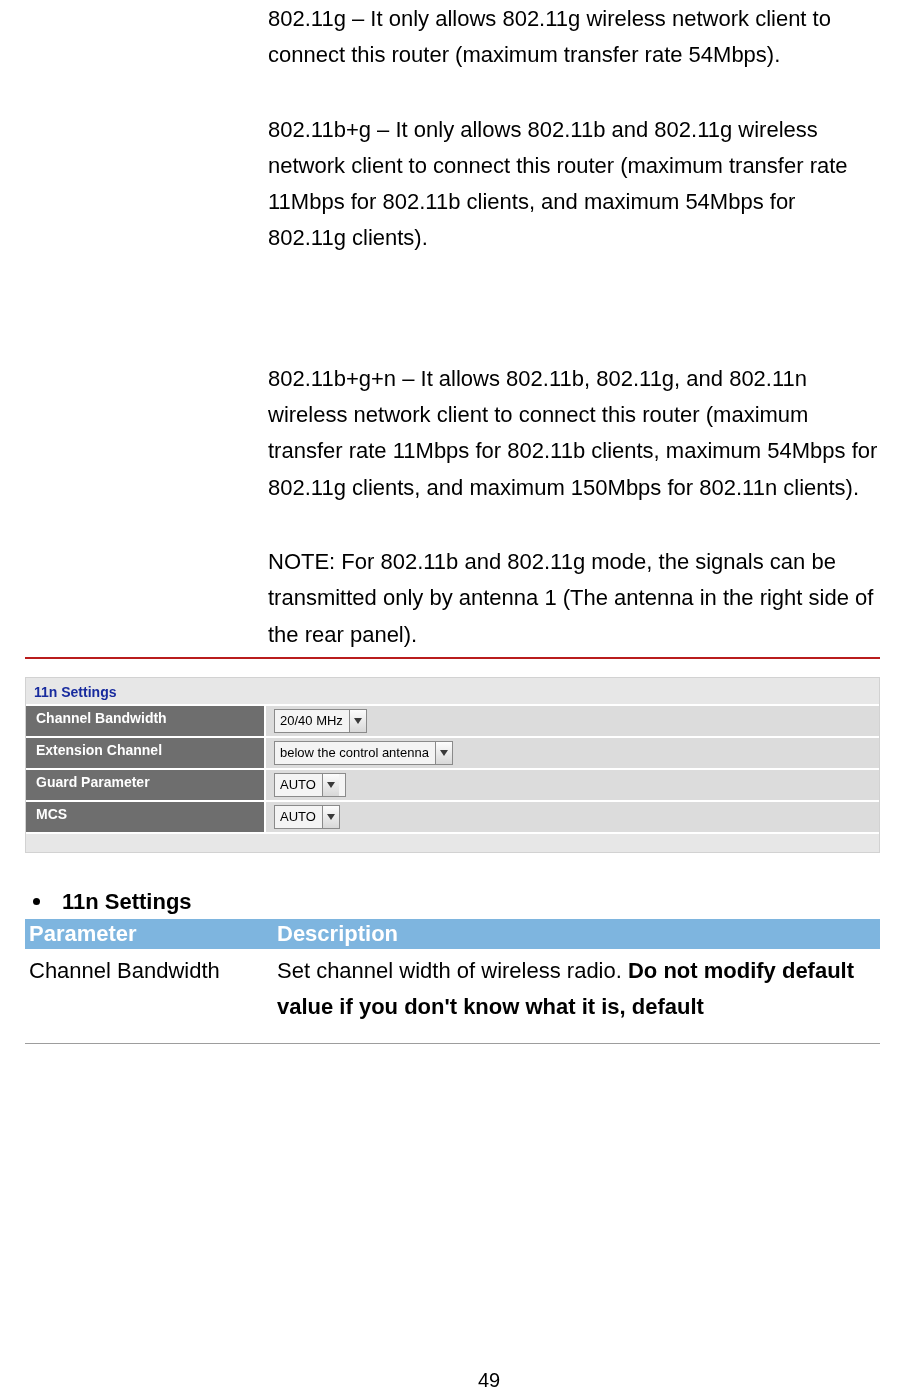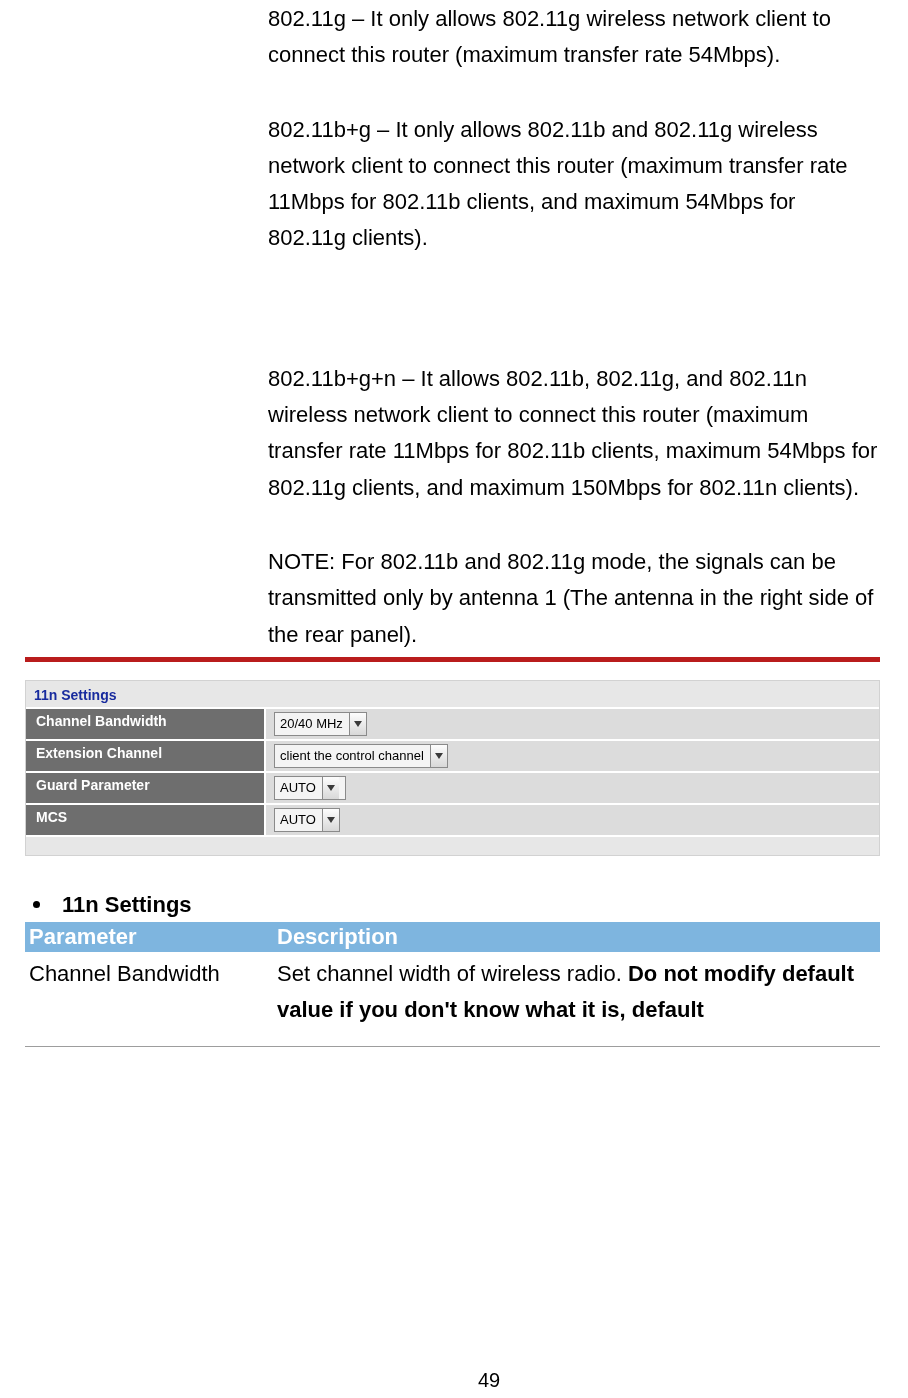--- a/index.html
+++ b/index.html
@@ -26,21 +26,21 @@
     width: 240px;
     vertical-align: top;
   }
   .defs-table tr td.right-col {
     vertical-align: top;
     font-size: 22px;
     line-height: 1.65;
     padding-bottom: 4px;
   }
   .defs-table tr.last td {
-    border-bottom: 5px solid #b91c1c;
+    border-bottom: 2px solid #b91c1c;
   }
   .defs-table .para-gap { height: 28px; }
 
   
   .settings-panel {
     margin-top: 18px;
     border: 1px solid #d2d2d2;
     background: #e7e7e7;
   }
   .settings-title-row {
@@ -220,21 +220,21 @@
               </svg>
           </span>
         </span>
       </div>
     </div>
 
     <div class="settings-row">
       <div class="settings-label">Extension Channel</div>
       <div class="settings-value">
         <span class="fake-select">
-          <span class="fs-text">client the control channel</span>
+          <span class="fs-text">below the control antenna</span>
           <span class="fs-btn">
             <svg width="8" height="6">
                 <polygon points="0,0 8,0 4,6" fill="#3a3a3a"></polygon>
               </svg>
           </span>
         </span>
       </div>
     </div>
 
     <div class="settings-row">

